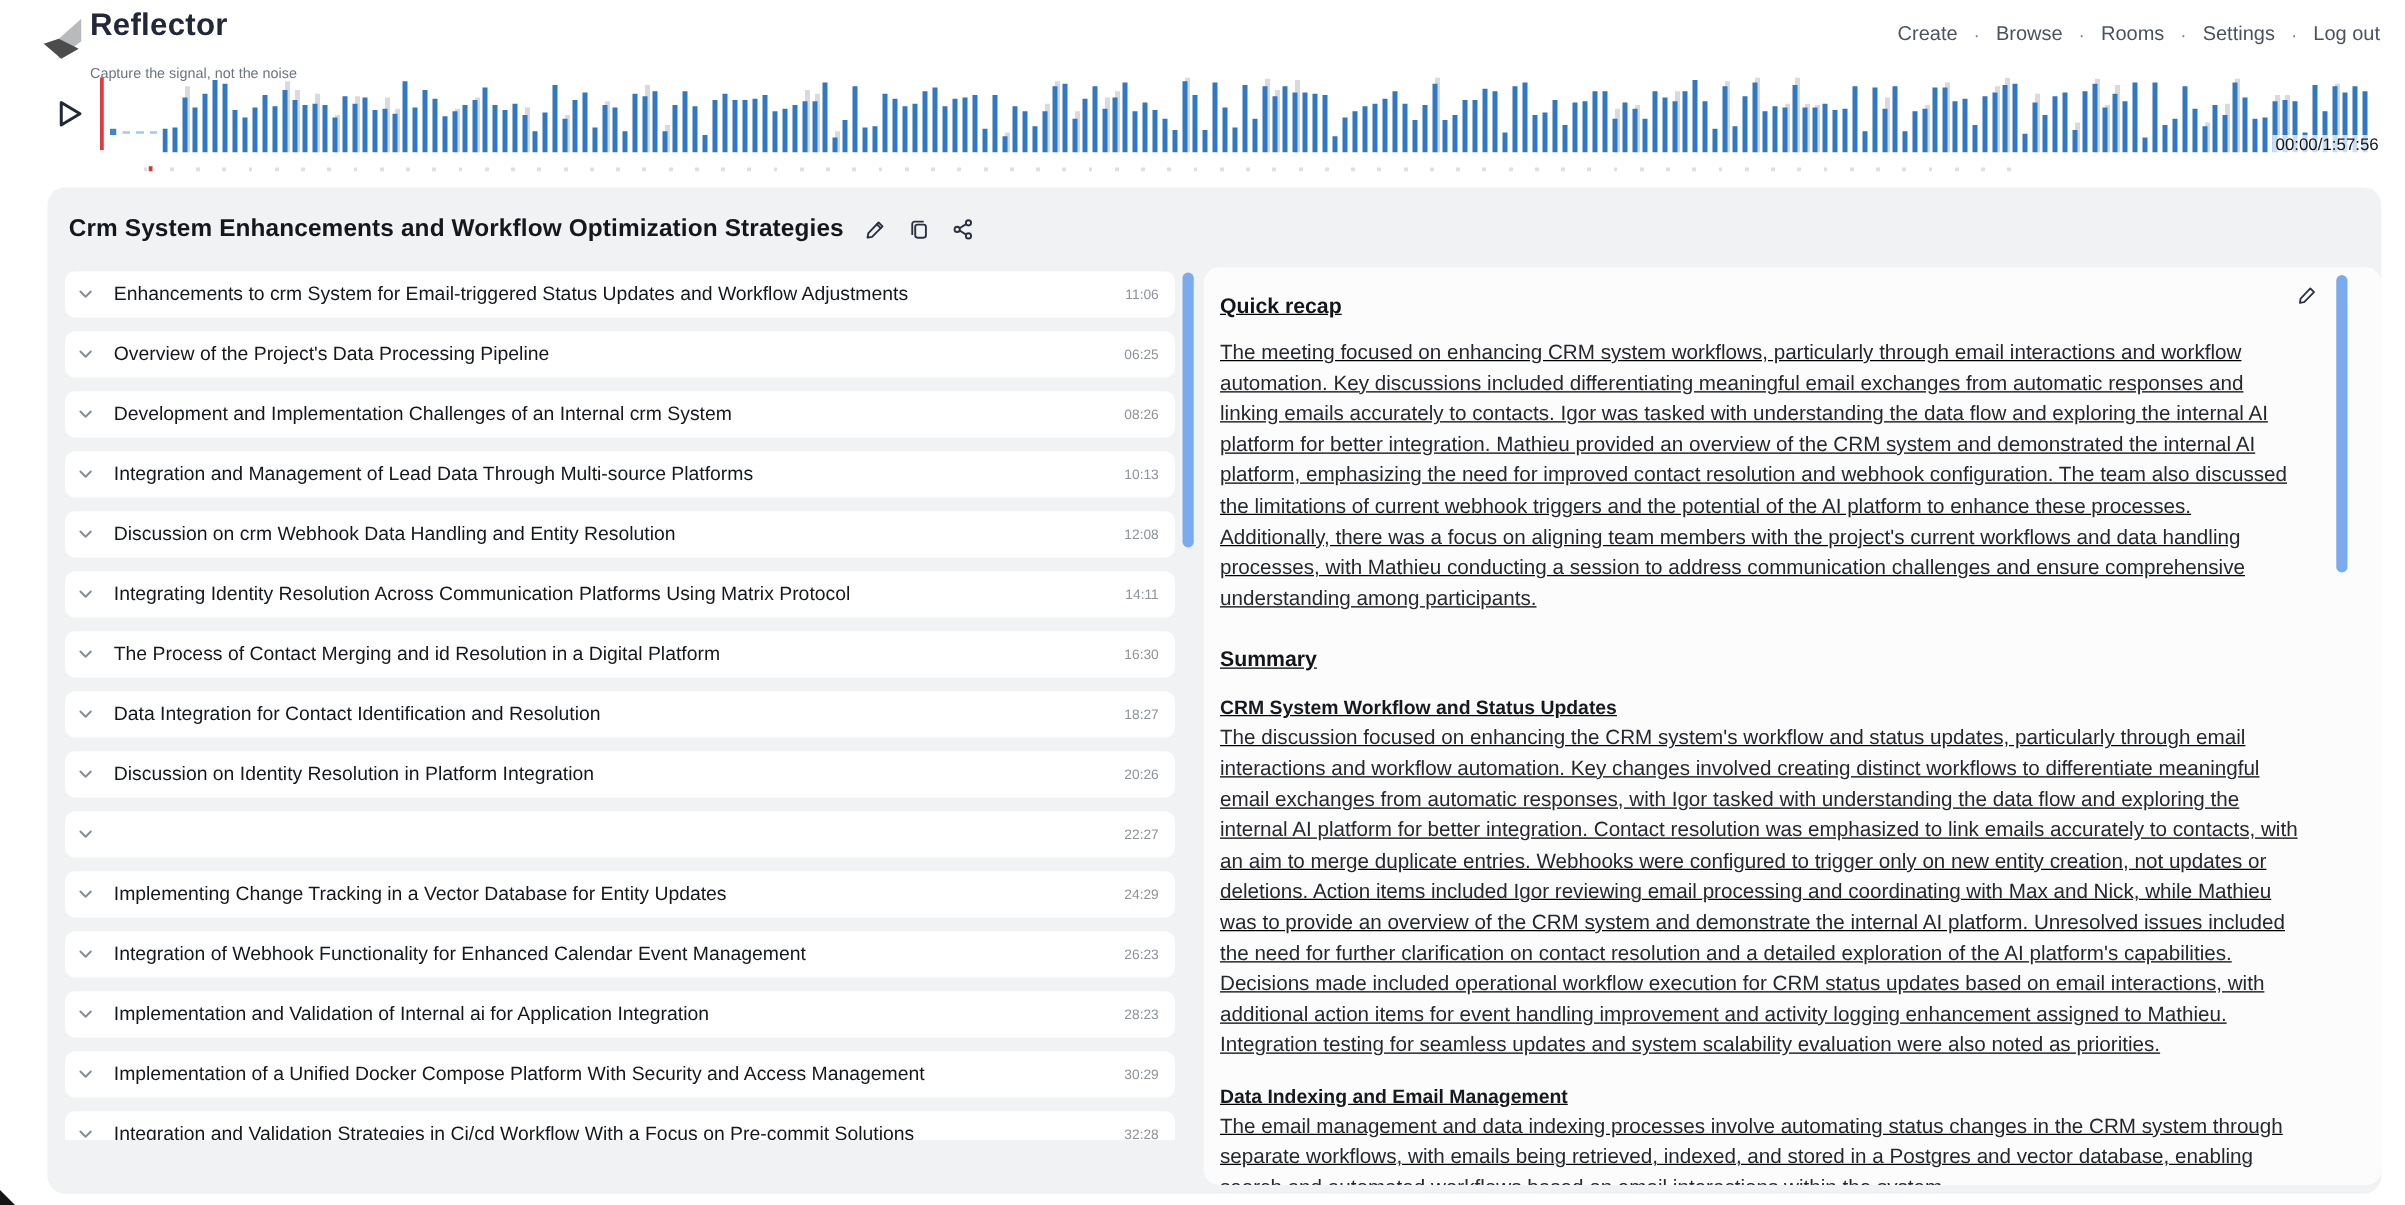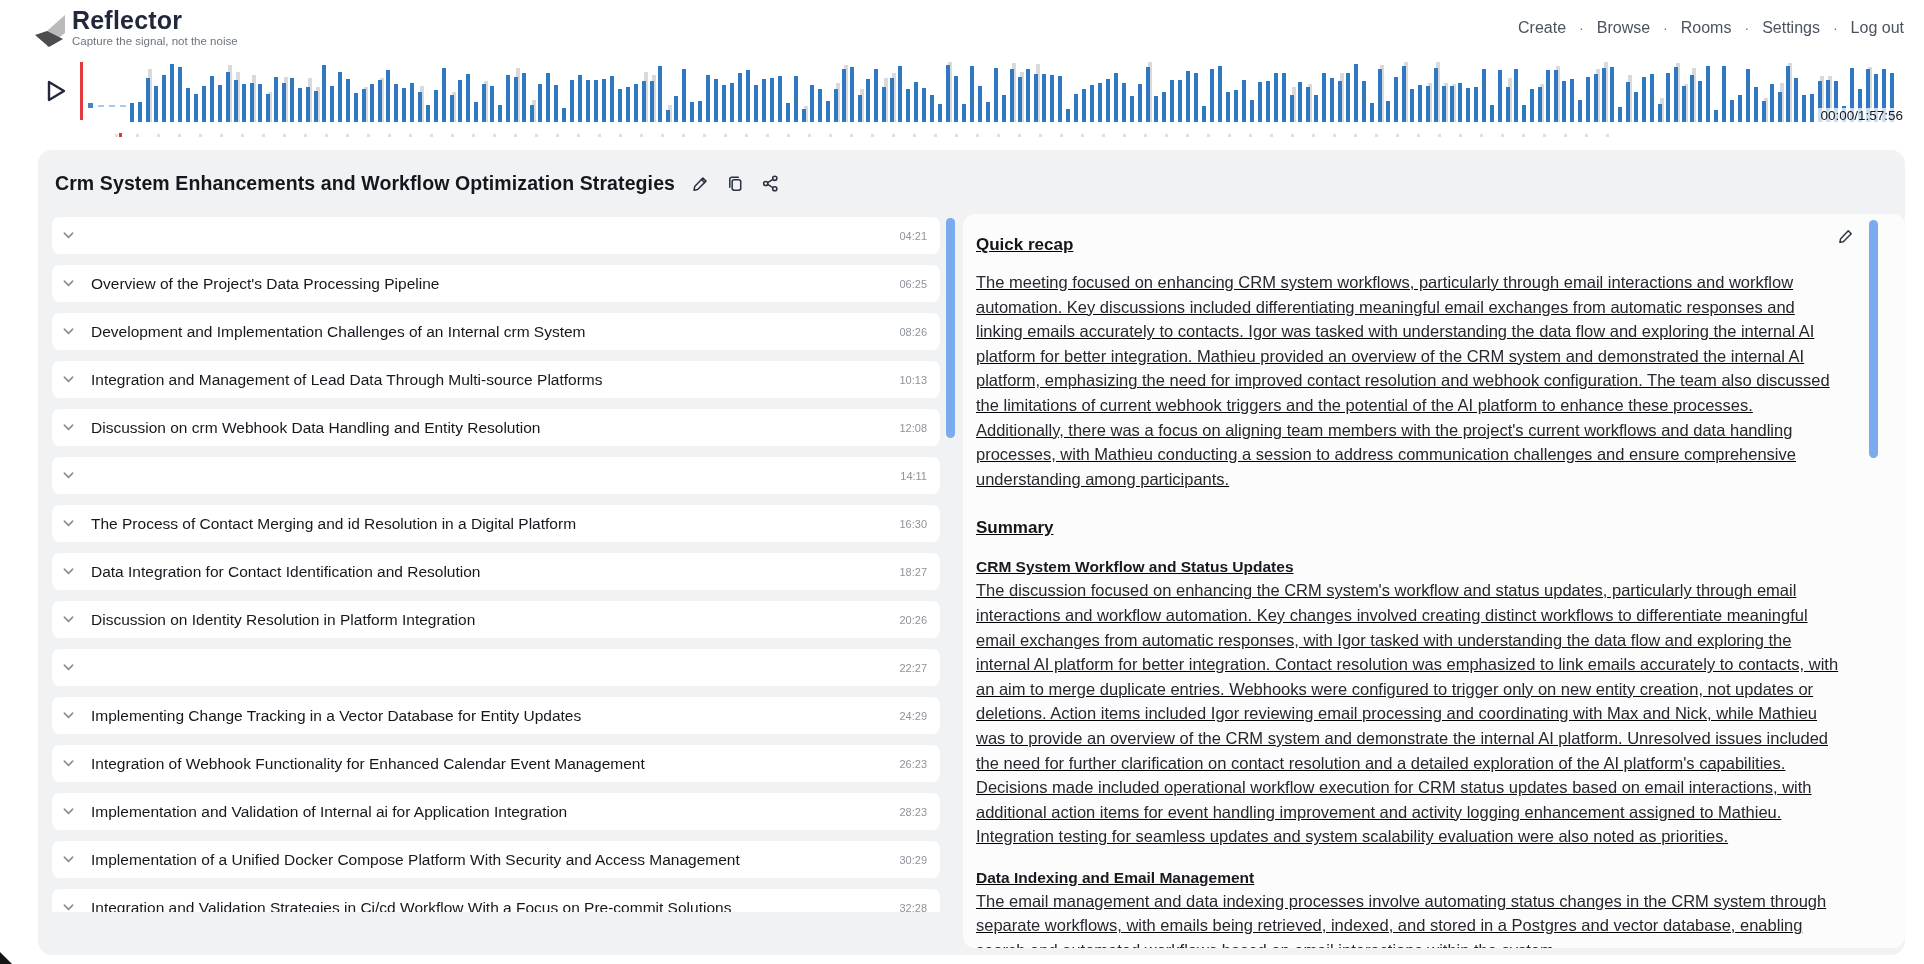--- a/index.html
+++ b/index.html
@@ -9,21 +9,21 @@
   
   .corner-mark-top { position:absolute; left:0; top:0; width:9px; height:14px; background:#151515; }
   .corner-mark-bottom { position:absolute; left:0; bottom:0; width:12px; height:12px; background:#151515;
                         clip-path:polygon(0 0,100% 100%,0 100%); }
 
   
   .header { position:absolute; left:0; top:0; width:1924px; height:58px; background:#fff; }
   .logo { position:absolute; left:33px; top:9px; width:36px; height:40px; }
   .brand { position:absolute; left:72px; top:6px; }
   .brand-name { font-size:25px; font-weight:700; color:#20283a; letter-spacing:.2px; }
-  .brand-tagline { font-size:11.5px; color:#6d7480; margin-top:0; }
+  .brand-tagline { font-size:11.5px; color:#6d7480; margin-top:18px; }
   .nav { position:absolute; right:20px; top:0; height:56px; display:flex; align-items:center; gap:13px;
          font-size:16px; color:#4b5361; }
   .nav a { color:#4b5361; text-decoration:none; cursor:pointer; }
   .nav .nav-dot { color:#6b7280; font-size:14px; }
 
   
   .player { position:absolute; left:0; top:60px; width:1924px; height:70px; }
   .play-btn { position:absolute; left:40px; top:16px; width:30px; height:30px; cursor:pointer;
               background:none; border:none; padding:0; }
   .playhead { position:absolute; left:80px; top:2px; width:3px; height:58px; background:#e0393e; }
@@ -859,21 +859,22 @@
     </button>
   </div>
 
   <div class="topic-list" id="topic-list">
       <div class="topic-row">
         <span class="chev">
           <svg viewBox="0 0 14 14" width="13" height="13">
             <polyline points="2.5,4.5 7,9 11.5,4.5"></polyline>
           </svg>
         </span>
-        <span class="topic-time">04:21</span>
+        <span class="topic-title">Enhancements to crm System for Email-triggered Status Updates and Workflow Adjustments</span>
+        <span class="topic-time">11:06</span>
       </div>
       <div class="topic-row">
         <span class="chev">
           <svg viewBox="0 0 14 14" width="13" height="13">
             <polyline points="2.5,4.5 7,9 11.5,4.5"></polyline>
           </svg>
         </span>
         <span class="topic-title">Overview of the Project's Data Processing Pipeline</span>
         <span class="topic-time">06:25</span>
       </div>
@@ -903,20 +904,21 @@
         </span>
         <span class="topic-title">Discussion on crm Webhook Data Handling and Entity Resolution</span>
         <span class="topic-time">12:08</span>
       </div>
       <div class="topic-row">
         <span class="chev">
           <svg viewBox="0 0 14 14" width="13" height="13">
             <polyline points="2.5,4.5 7,9 11.5,4.5"></polyline>
           </svg>
         </span>
+        <span class="topic-title">Integrating Identity Resolution Across Communication Platforms Using Matrix Protocol</span>
         <span class="topic-time">14:11</span>
       </div>
       <div class="topic-row">
         <span class="chev">
           <svg viewBox="0 0 14 14" width="13" height="13">
             <polyline points="2.5,4.5 7,9 11.5,4.5"></polyline>
           </svg>
         </span>
         <span class="topic-title">The Process of Contact Merging and id Resolution in a Digital Platform</span>
         <span class="topic-time">16:30</span>

